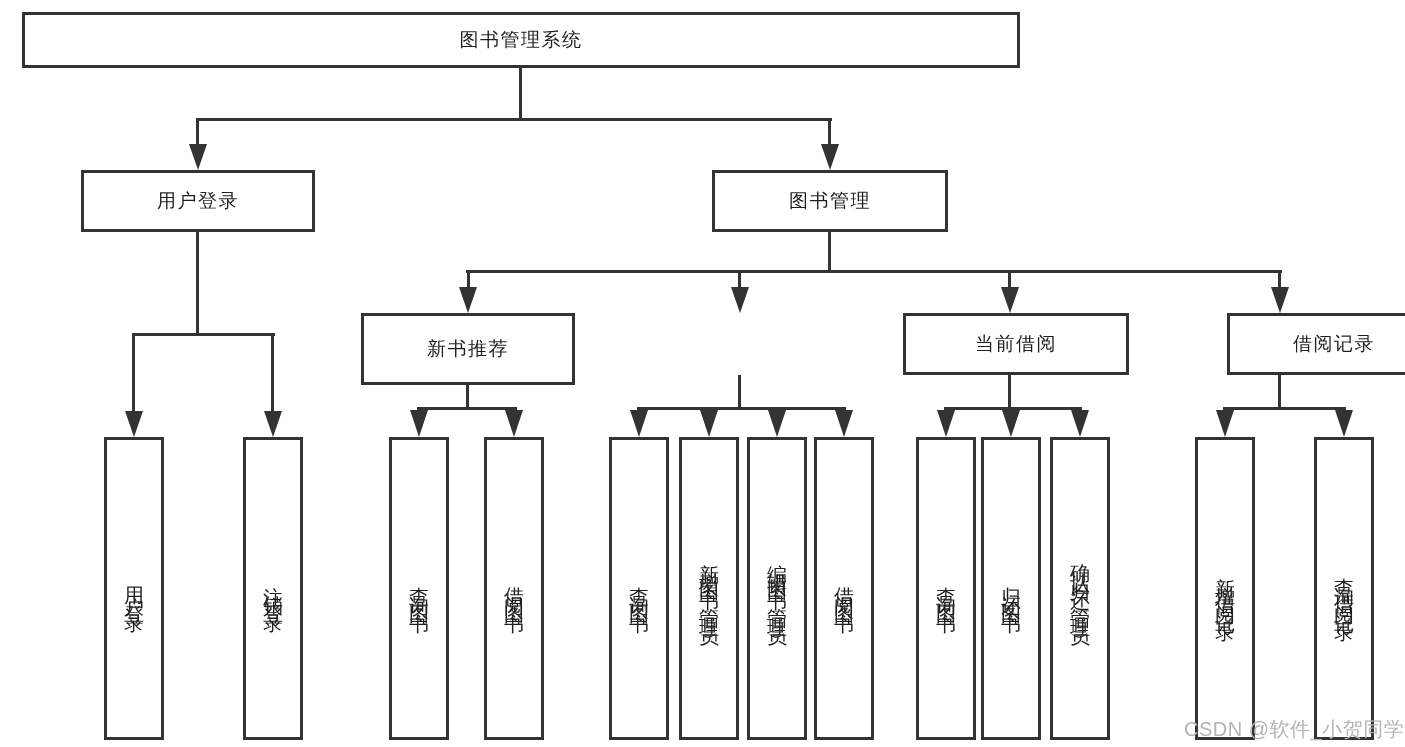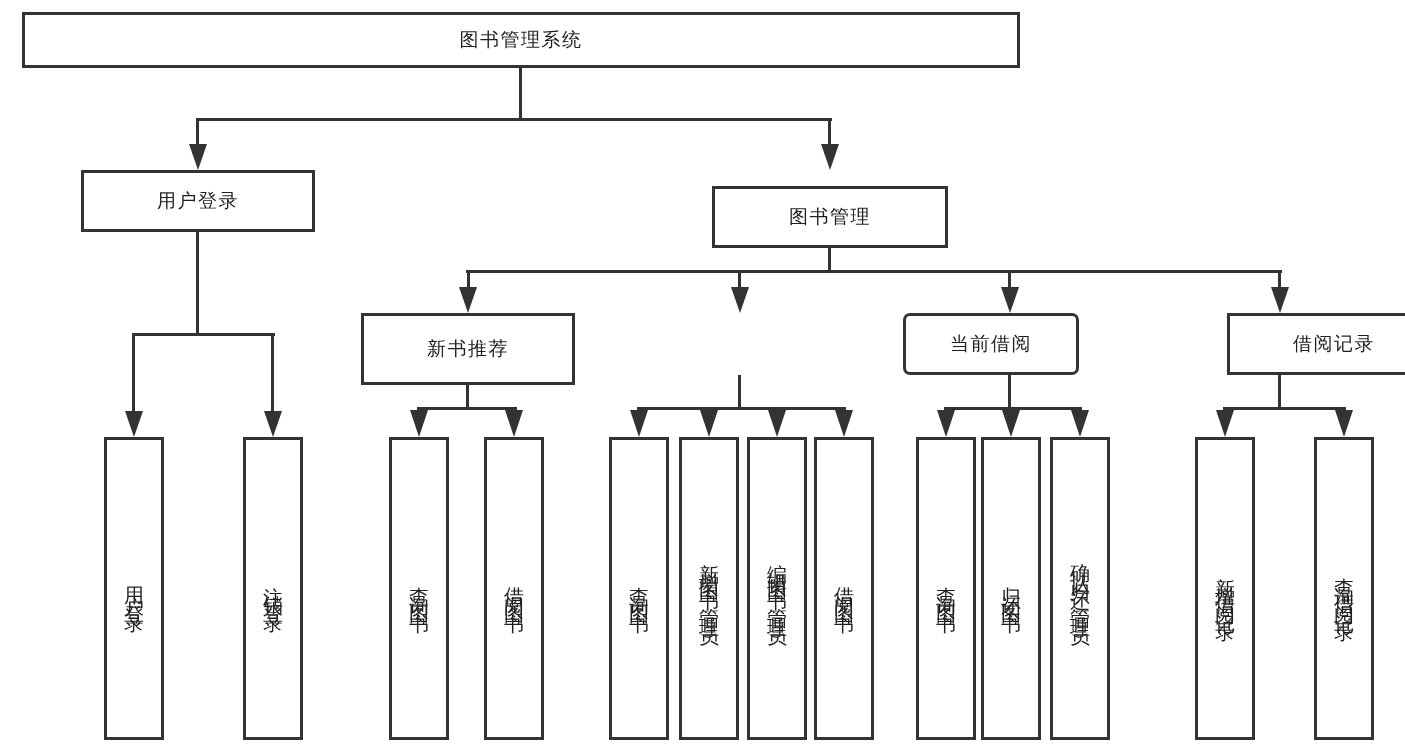--- a/index.html
+++ b/index.html
@@ -43,21 +43,21 @@
   <div class="vl" style="left:519px;top:68px;height:52px;"></div>
   <div class="hl" style="left:196px;top:118px;width:636px;"></div>
   <div class="vl" style="left:196px;top:118px;height:30px;"></div>
   <div class="arr" style="left:189px;top:144px;border-top-width:26px;"></div>
   <div class="vl" style="left:828px;top:118px;height:30px;"></div>
   <div class="arr" style="left:821px;top:144px;border-top-width:26px;"></div>
 
   <div class="node h-node" style="left:81px;top:170px;width:234px;height:62px;">
     <span class="lbl">用户登录</span>
   </div>
-  <div class="node h-node" style="left:712px;top:170px;width:236px;height:62px;margin-top:16px;">
+  <div class="node h-node" style="left:712px;top:170px;width:236px;height:62px;">
     <span class="lbl">图书管理</span>
   </div>
 
   <div class="vl" style="left:196px;top:232px;height:104px;"></div>
   <div class="hl" style="left:132px;top:333px;width:143px;"></div>
   <div class="vl" style="left:132px;top:333px;height:82px;"></div>
   <div class="arr" style="left:125px;top:411px;border-top-width:26px;"></div>
   <div class="vl" style="left:271px;top:333px;height:82px;"></div>
   <div class="arr" style="left:264px;top:411px;border-top-width:26px;"></div>
 
@@ -68,21 +68,21 @@
   <div class="vl" style="left:738px;top:270px;height:21px;"></div>
   <div class="arr" style="left:731px;top:287px;border-top-width:26px;"></div>
   <div class="vl" style="left:1008px;top:270px;height:21px;"></div>
   <div class="arr" style="left:1001px;top:287px;border-top-width:26px;"></div>
   <div class="vl" style="left:1278px;top:270px;height:21px;"></div>
   <div class="arr" style="left:1271px;top:287px;border-top-width:26px;"></div>
 
   <div class="node h-node" style="left:361px;top:313px;width:214px;height:72px;">
     <span class="lbl">新书推荐</span>
   </div>
-  <div class="node h-node" style="left:903px;top:313px;width:176px;height:62px;border-radius:7px;">
+  <div class="node h-node" style="left:903px;top:313px;width:226px;height:62px;">
     <span class="lbl">当前借阅</span>
   </div>
   <div class="node h-node" style="left:1227px;top:313px;width:214px;height:62px;">
     <span class="lbl">借阅记录</span>
   </div>
 
   <div class="vl" style="left:466px;top:375px;height:35px;"></div>
   <div class="hl" style="left:417px;top:407px;width:100px;"></div>
   <div class="arr" style="left:410px;top:410px;"></div>
   <div class="arr" style="left:505px;top:410px;"></div>
@@ -142,14 +142,15 @@
     <span class="lbl">确认归还（管理员）</span>
   </div>
 
   <div class="node v-node" style="left:1195px;top:437px;width:60px;height:303px;">
     <span class="lbl">新增借阅记录</span>
   </div>
   <div class="node v-node" style="left:1314px;top:437px;width:60px;height:303px;">
     <span class="lbl">查询借阅记录</span>
   </div>
 
+  <div class="watermark">CSDN @软件_小贺同学</div>
 
 </div>
 
 </body></html>

